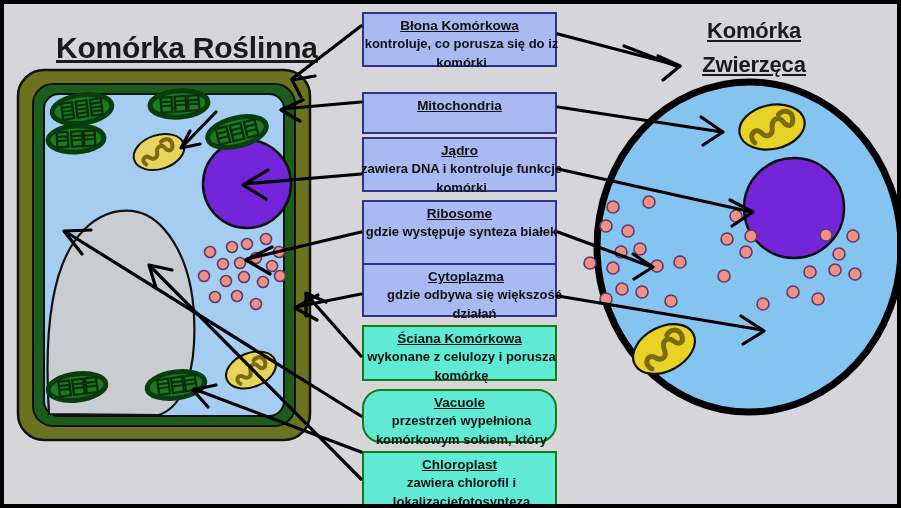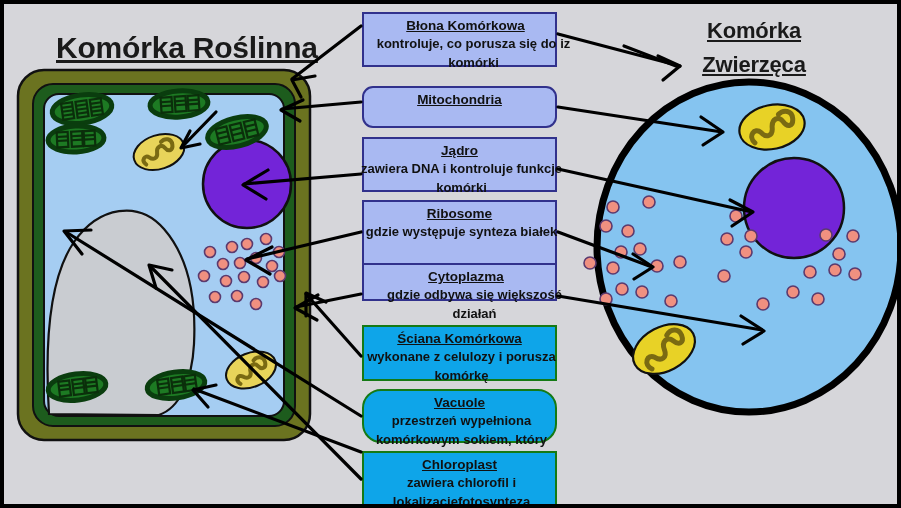--- a/index.html
+++ b/index.html
@@ -40,21 +40,21 @@
   .lbox{
     position:absolute;
     left:0;
     width:195px;
     box-sizing:border-box;
     border:2px solid #31318c;
     background:#a9b9f2;
     text-align:center;
     padding-top:3px;
   }
-  .lbox.green{ background:#0ea5e9; border-color:#157a15; }
+  .lbox.green{ background:#5eead4; border-color:#157a15; }
   .lbox .hdr{
     display:block;
     font-size:13.5px;
     font-weight:bold;
     color:#111;
     text-decoration:underline;
     line-height:17px;
   }
   .lbox .desc{
     display:block;
@@ -258,36 +258,36 @@
     </g>
   </svg>
 
   <div class="title" id="title-plant">Komórka Roślinna</div>
   <div class="title" id="title-animal">
     <span>Komórka</span>
     <span>Zwierzęca</span>
   </div>
 
   <div class="labelcol">
-    <div class="lbox" style="top:8px;height:55px;padding-left:12px;">
+    <div class="lbox" style="top:8px;height:55px;">
       <span class="hdr">Błona Komórkowa</span>
       <span class="desc">kontroluje, co porusza się do iz komórki</span>
     </div>
-    <div class="lbox" style="top:82px;height:42px;border-radius:11px;">
+    <div class="lbox" style="top:88px;height:42px;">
       <span class="hdr">Mitochondria</span>
     </div>
     <div class="lbox" style="top:133px;height:55px;">
       <span class="hdr">Jądro</span>
       <span class="desc">zawiera DNA i kontroluje funkcje komórki</span>
     </div>
     <div class="lbox" style="top:196px;height:72px;">
       <span class="hdr">Ribosome</span>
       <span class="desc">gdzie występuje synteza białek</span>
     </div>
-    <div class="lbox" style="top:259px;height:38px;padding-left:13px;">
+    <div class="lbox" style="top:259px;height:54px;padding-left:13px;">
       <span class="hdr">Cytoplazma</span>
       <span class="desc">gdzie odbywa się większość działań</span>
     </div>
     <div class="lbox green" style="top:321px;height:56px;">
       <span class="hdr">Ściana Komórkowa</span>
       <span class="desc">wykonane z celulozy i porusza komórkę</span>
     </div>
     <div class="lbox green" style="top:385px;height:54px;border-radius:19px;">
       <span class="hdr">Vacuole</span>
       <span class="desc">przestrzeń wypełniona komórkowym sokiem, który utrzymuje komórkę w tłoku</span>

